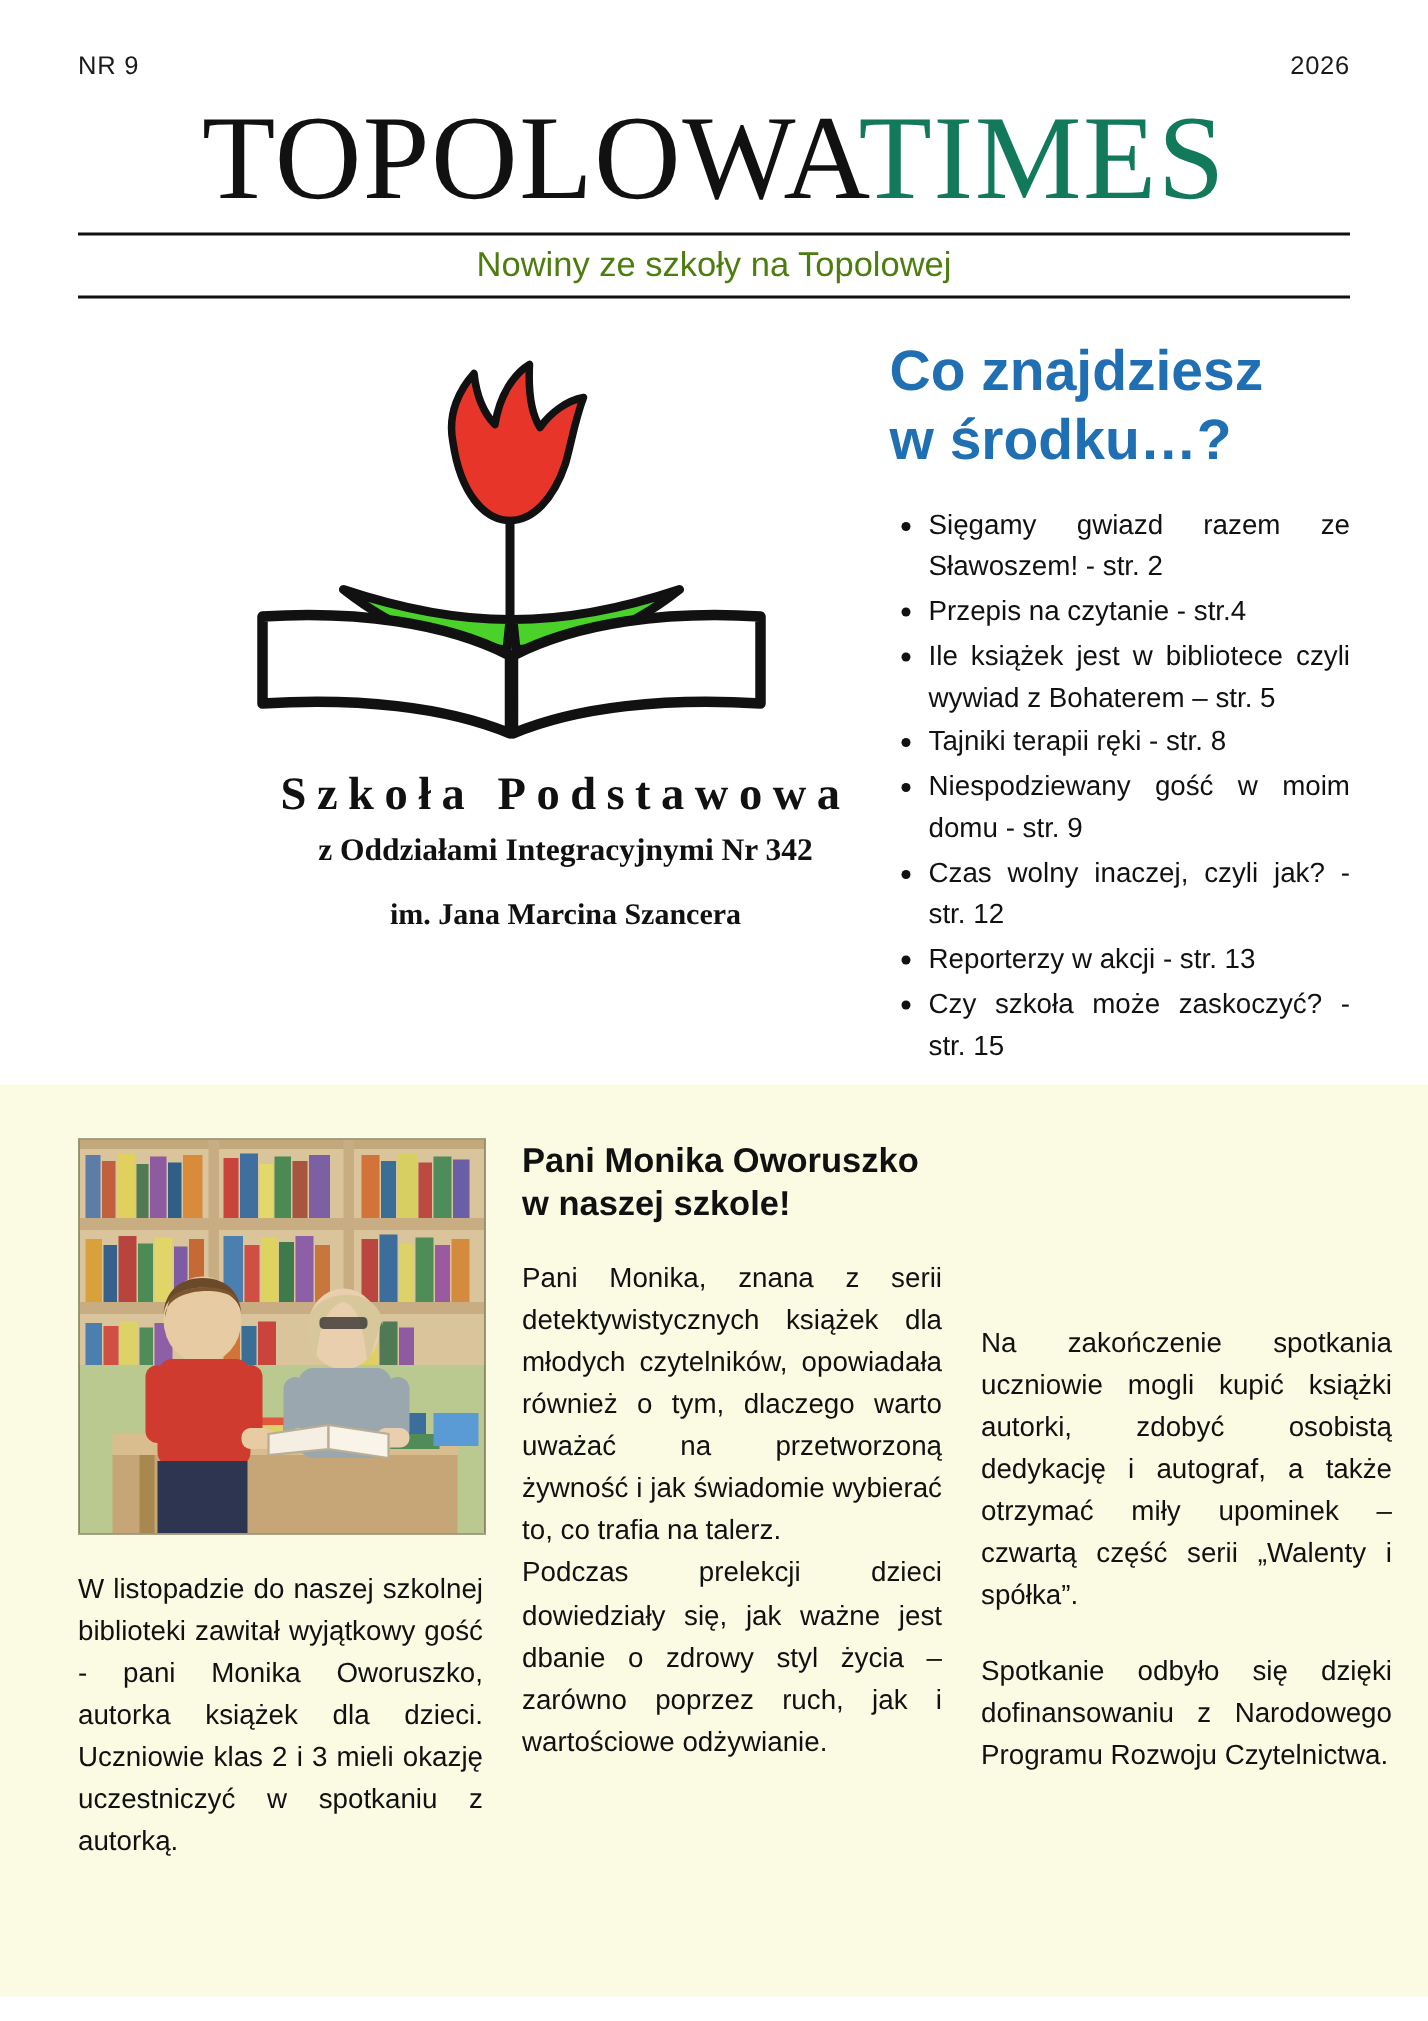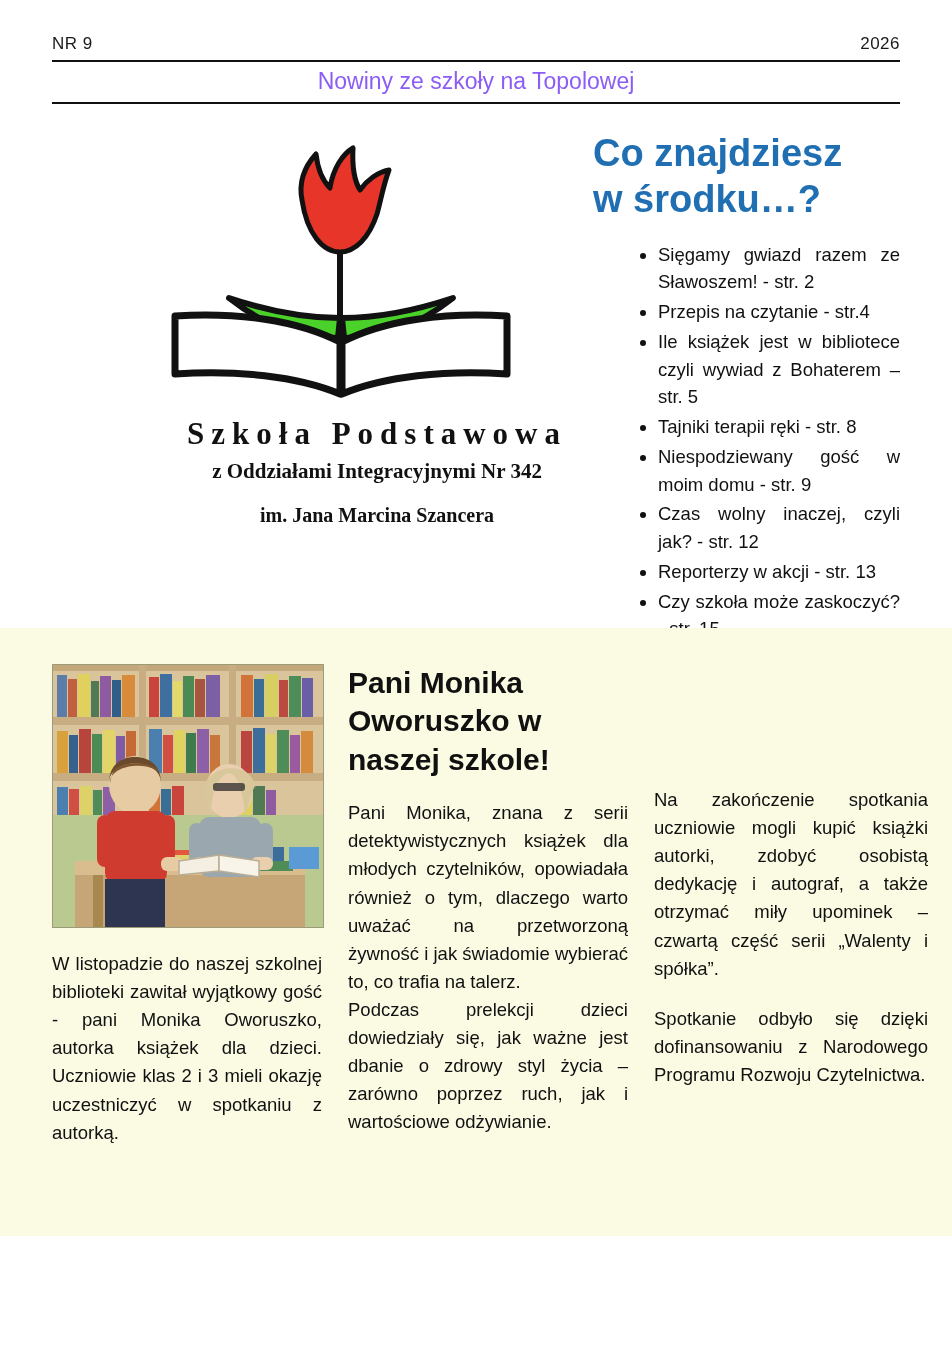--- a/index.html
+++ b/index.html
@@ -41,21 +41,21 @@
   .paper-title .part-b { color: #13795b; }
 
   .rule-thick {
     border-top: 2px solid #111;
     margin-top: 6px;
   }
   .subtitle {
     text-align: center;
     font-size: 23px;
     padding: 6px 0 7px 0;
-    color: #8b5cf6;
+    color: #4d7c0f;
   }
   .rule-thin {
     border-top: 2px solid #111;
   }
 
   
   .top-section {
     display: flex;
     padding: 26px 52px 0 52px;
     gap: 26px;
@@ -114,21 +114,20 @@
     margin: 0;
     padding-left: 26px;
     font-size: 18.5px;
     line-height: 1.5;
     color: #111;
   }
   .toc-list li {
     margin-bottom: 2px;
     text-align: justify;
     text-align-last: left;
-    margin-left: 39px;
   }
 
   
   .article-section {
     background: #fbfae3;
     margin-top: 14px;
     padding: 36px 52px 30px 52px;
     height: 608px;
     box-sizing: border-box;
     position: relative;
@@ -159,21 +158,21 @@
   .col-mid {
     width: 280px;
     flex: 0 0 280px;
   }
   .col-right {
     width: 274px;
     flex: 0 0 274px;
     padding-top: 122px;
   }
   .article-title {
-    font-size: 30px;
+    font-size: 23px;
     font-weight: bold;
     line-height: 1.28;
     margin: 0 0 20px 0;
   }
   .body-text {
     font-size: 18.5px;
     line-height: 1.52;
     text-align: justify;
     text-align-last: left;
     margin: 0;
@@ -181,20 +180,23 @@
   .body-text + .body-text { margin-top: 0px; }
   .gap { height: 22px; }
 </style>
 </head>
 <body>
 
 <div class="masthead">
   <div class="issue-row">
     <span>NR 9</span>
     <span>2026</span>
+  </div>
+  <div class="paper-title">
+    <span class="part-a">TOPOLOWA</span><span class="part-b">TIMES</span>
   </div>
   <div class="rule-thick"></div>
   <div class="subtitle">Nowiny ze szkoły na Topolowej</div>
   <div class="rule-thin"></div>
 </div>
 
 <div class="top-section">
 
   <div class="logo-col">
     <div class="logo-art">

